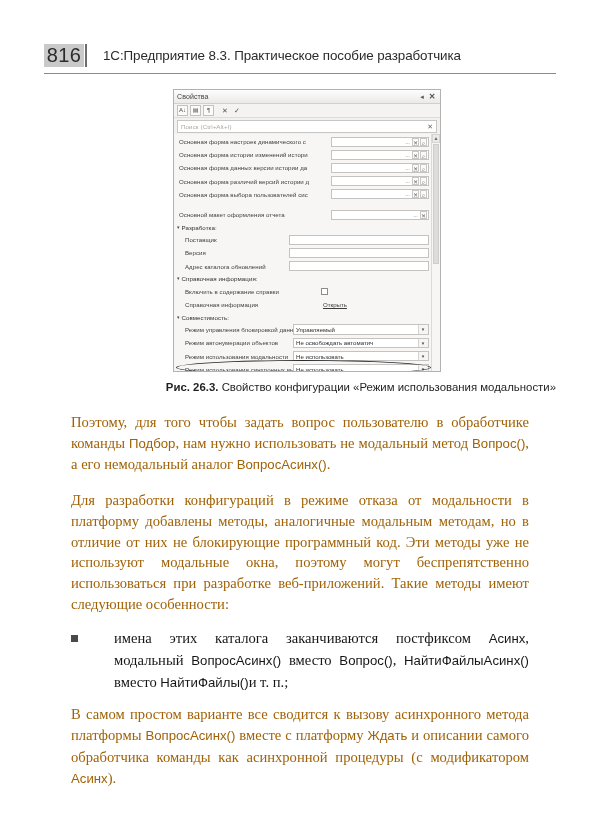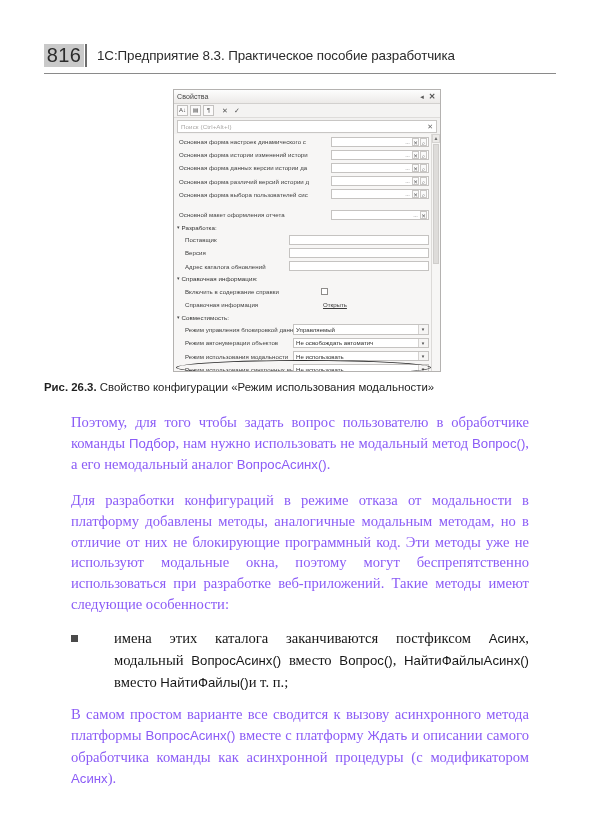--- a/index.html
+++ b/index.html
@@ -41,21 +41,21 @@
     width: 2px;
     height: 23px;
     background: #6d6d6d;
     margin-left: 1px;
   }
   .header-title {
     font-family: "Liberation Sans", sans-serif;
     font-size: 13.4px;
     line-height: 23px;
     color: #2b2b2b;
-    padding-left: 10px;
+    padding-left: 16px;
     white-space: nowrap;
     letter-spacing: -0.1px;
   }
   .header-rule {
     position: absolute;
     left: 44px;
     top: 73px;
     width: 512px;
     height: 1px;
     background: #8a8a8a;
@@ -314,41 +314,41 @@
     box-sizing: border-box;
     pointer-events: none;
   }
 
   
   .figure-caption {
     position: absolute;
     left: 44px;
     top: 381px;
     width: 512px;
-    text-align: left;
+    text-align: right;
     font-family: "Liberation Sans", sans-serif;
     font-size: 11.4px;
     color: #1f1f1f;
   }
   .figure-caption .fig-num { font-weight: bold; }
 
   
   .content {
     position: absolute;
     left: 71px;
     top: 412px;
     width: 458px;
   }
   p.body {
     margin: 0 0 14px 0;
     font-size: 14.6px;
     line-height: 20.7px;
     text-align: justify;
     text-justify: inter-word;
-    color: #8b5cf6;
+    color: #a16207;
   }
   .ui-term { font-family: "Liberation Sans", sans-serif; font-size: 13.2px; }
 
   ul.bullets {
     list-style: none;
     margin: 0 0 11px 0;
     padding: 0;
   }
   ul.bullets li {
     position: relative;

